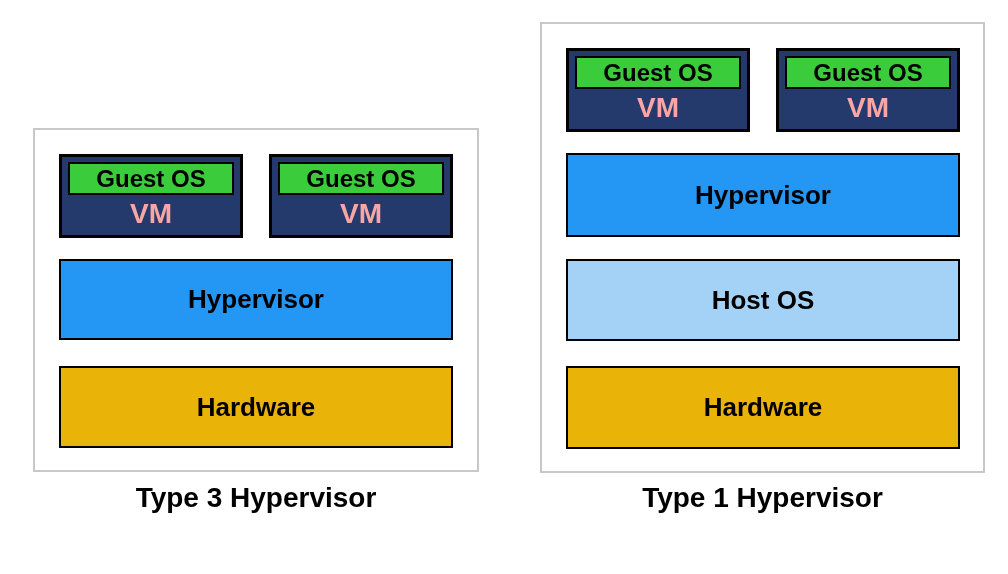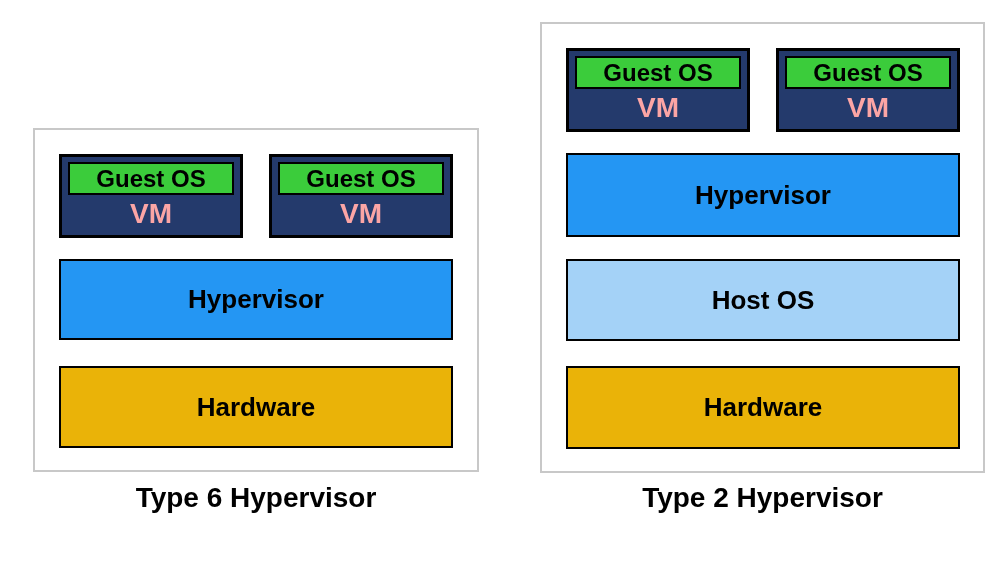--- a/index.html
+++ b/index.html
@@ -105,19 +105,19 @@
         </div>
         <div class="vm-label">VM</div>
       </div>
     </div>
     <div class="layer hypervisor">Hypervisor</div>
     <div class="layer hostos">Host OS</div>
     <div class="layer hardware">Hardware</div>
   </div>
 
   <div class="caption" id="caption-type1">
-    <div>Type 6 Hypervisor</div>
+    <div>Type 3 Hypervisor</div>
   </div>
   <div class="caption" id="caption-type2">
-    <div>Type 2 Hypervisor</div>
+    <div>Type 1 Hypervisor</div>
   </div>
 
 </div>
 
 </body></html>

